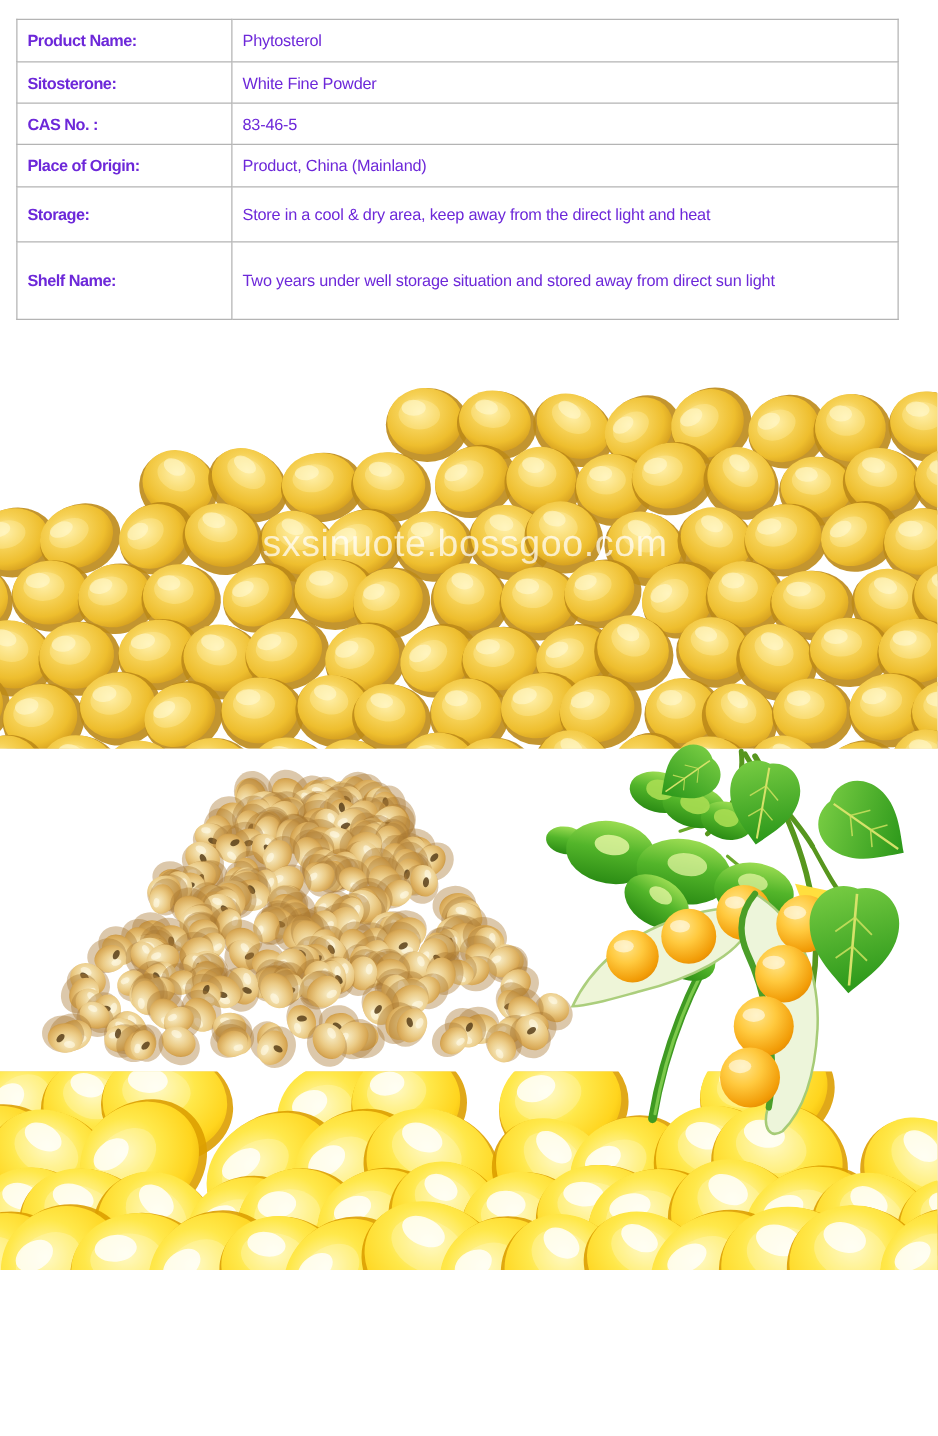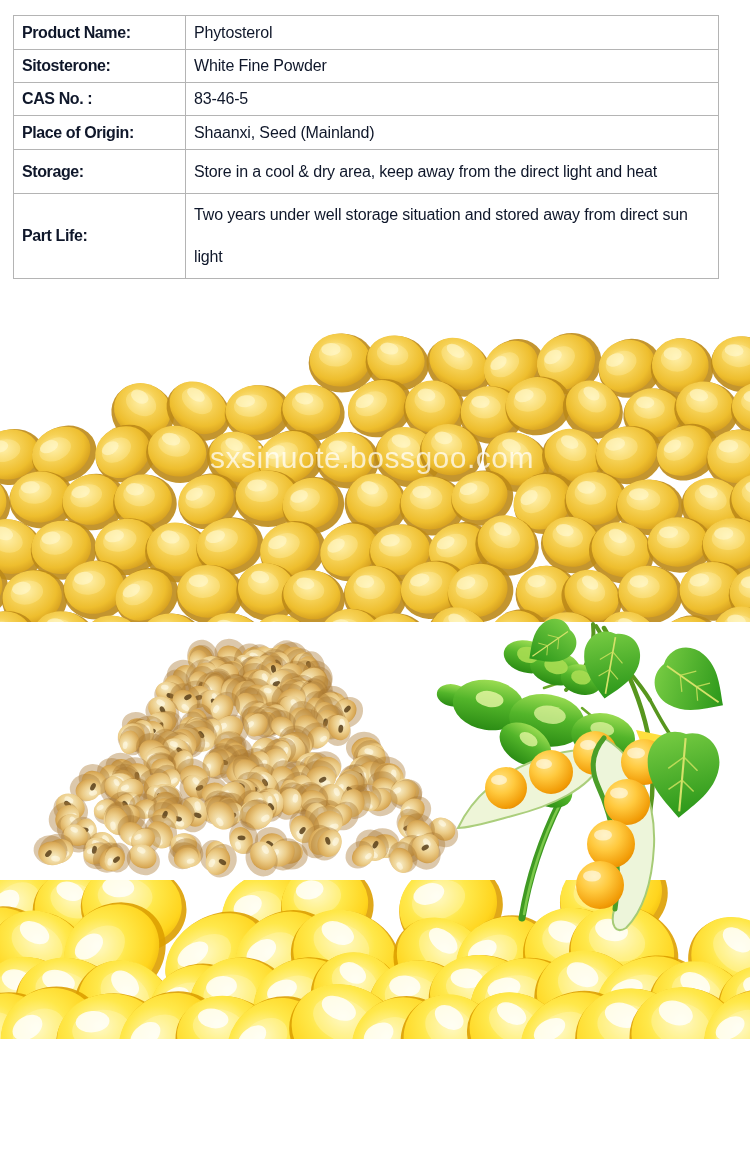--- a/index.html
+++ b/index.html
@@ -1,19 +1,19 @@
 <!DOCTYPE html>
 <html><head>
 <meta charset="utf-8">
 <style>
   html,body{margin:0;padding:0;background:#fff;}
   .page{width:750px;background:#fff;font-family:"Liberation Sans",sans-serif;}
   table.spec{border-collapse:collapse;margin:15px 0 0 13px;width:706px;table-layout:fixed;}
   table.spec td{border:1px solid #b4b4b4;font-family:"Liberation Sans",sans-serif;
-    font-size:16px;color:#0f172a;padding:0 8px;vertical-align:middle;background:#fff;}
+    font-size:13px;color:#6d28d9;padding:0 8px;vertical-align:middle;background:#fff;}
   td.l{font-weight:bold;width:155px;padding:0 2px 0 5px;letter-spacing:-0.4px;white-space:nowrap;overflow:visible;}
   td.v{letter-spacing:-0.15px;}
   tr.r{height:33px}
   tr.r1,tr.r8{height:34px}
   tr.r9{height:44px}
   tr.r10{height:62px}
   tr.r10 td.v{line-height:42px;}
   svg.sec{display:block;}
   #sec1{margin-top:11px;overflow:hidden;}
   #sec2{overflow:visible;position:relative;z-index:2;}
@@ -77,28 +77,28 @@
       <tr class="r">
           <td class="l">Sitosterone:</td>
           <td class="v">White Fine Powder</td>
         </tr>
       <tr class="r">
           <td class="l">CAS No. :</td>
           <td class="v">83-46-5</td>
         </tr>
       <tr class="r r8">
           <td class="l">Place of Origin:</td>
-          <td class="v">Shaanxi, Seed (Mainland)</td>
+          <td class="v">Product, China (Mainland)</td>
         </tr>
       <tr class="r r9">
           <td class="l">Storage:</td>
           <td class="v">Store in a cool &amp; dry area, keep away from the direct light and heat</td>
         </tr>
       <tr class="r r10">
-          <td class="l">Part Life:</td>
+          <td class="l">Shelf Name:</td>
           <td class="v">Two years under well storage situation and stored away from direct sun light</td>
         </tr>
     </tbody>
   </table>
 
   <svg id="sec1" class="sec" width="750" height="332" viewBox="0 0 750 332">
     <rect x="0" y="0" width="750" height="332" fill="#ffffff"></rect>
     <g id="field1">
         <g transform="translate(339.9,70.0) rotate(0.6)">
           <ellipse cx="2" cy="3" rx="33.21586411818862" ry="29.57613275782205" fill="#bd8a18" opacity="0.9"></ellipse>

